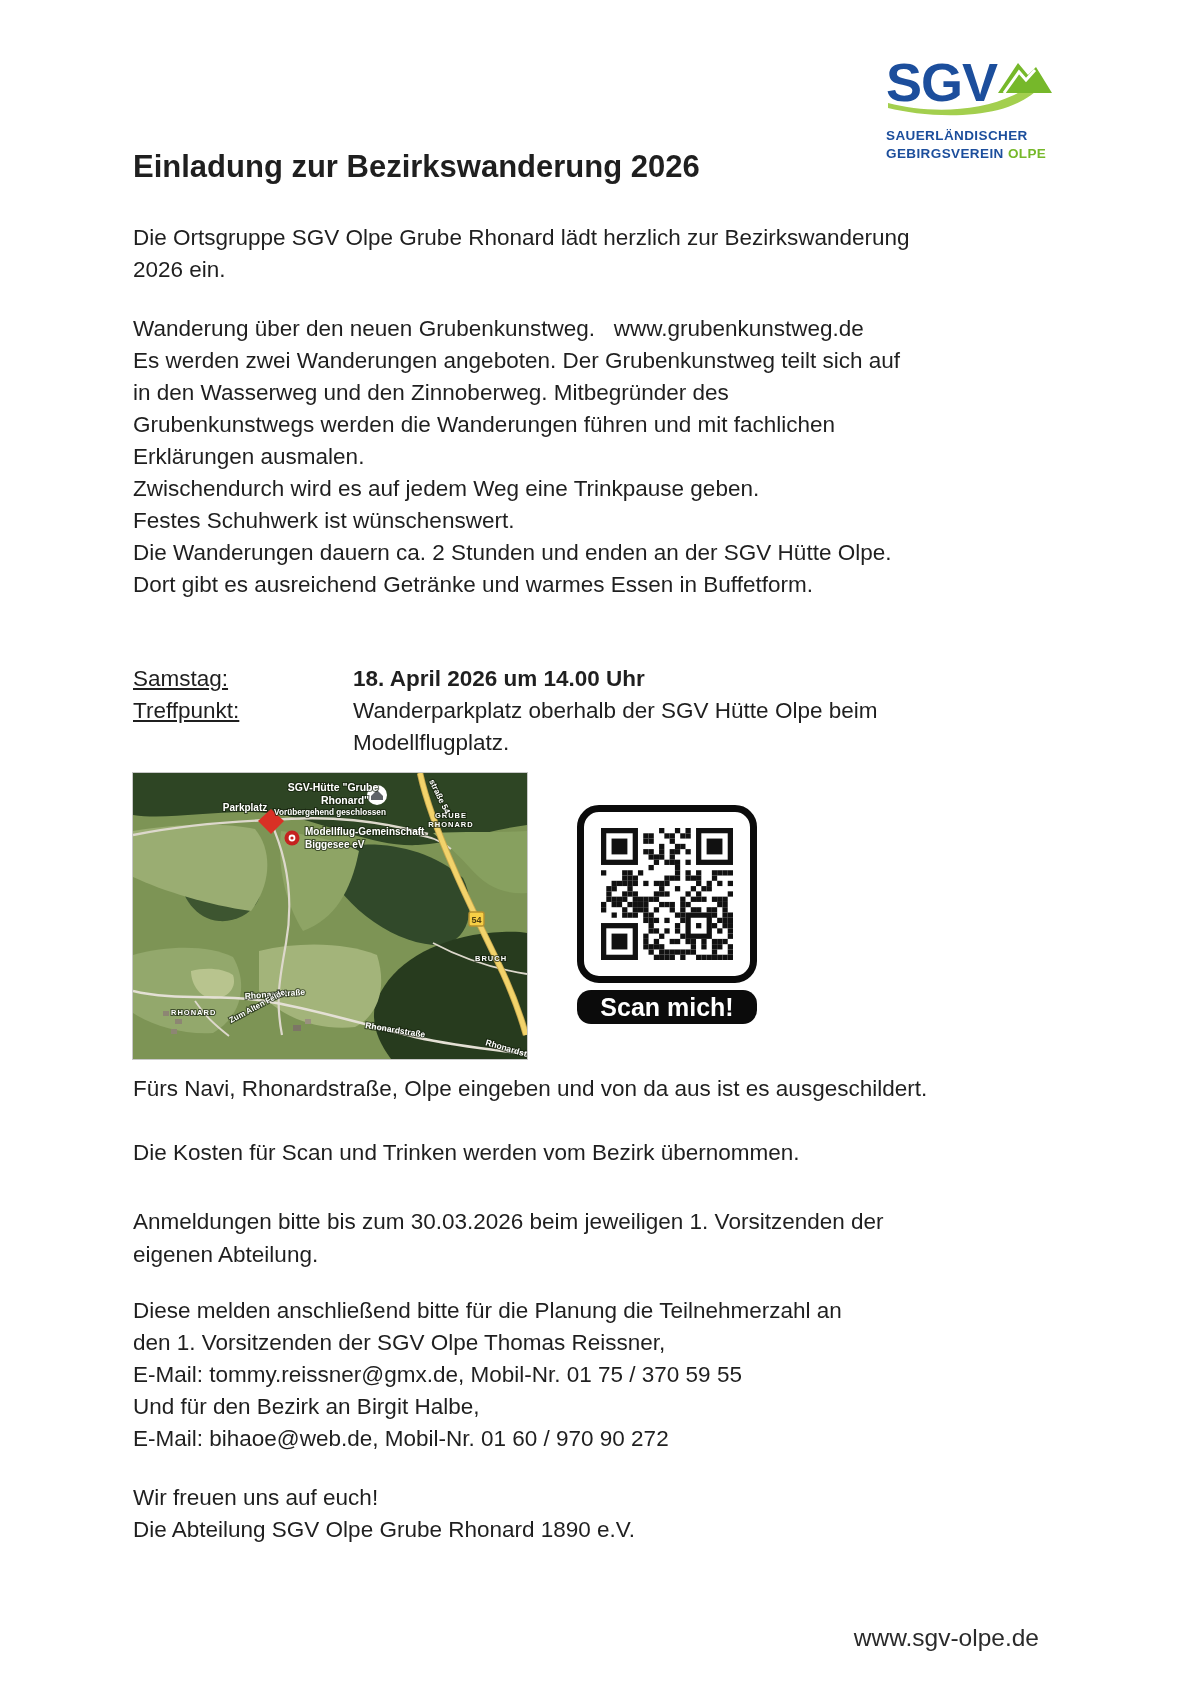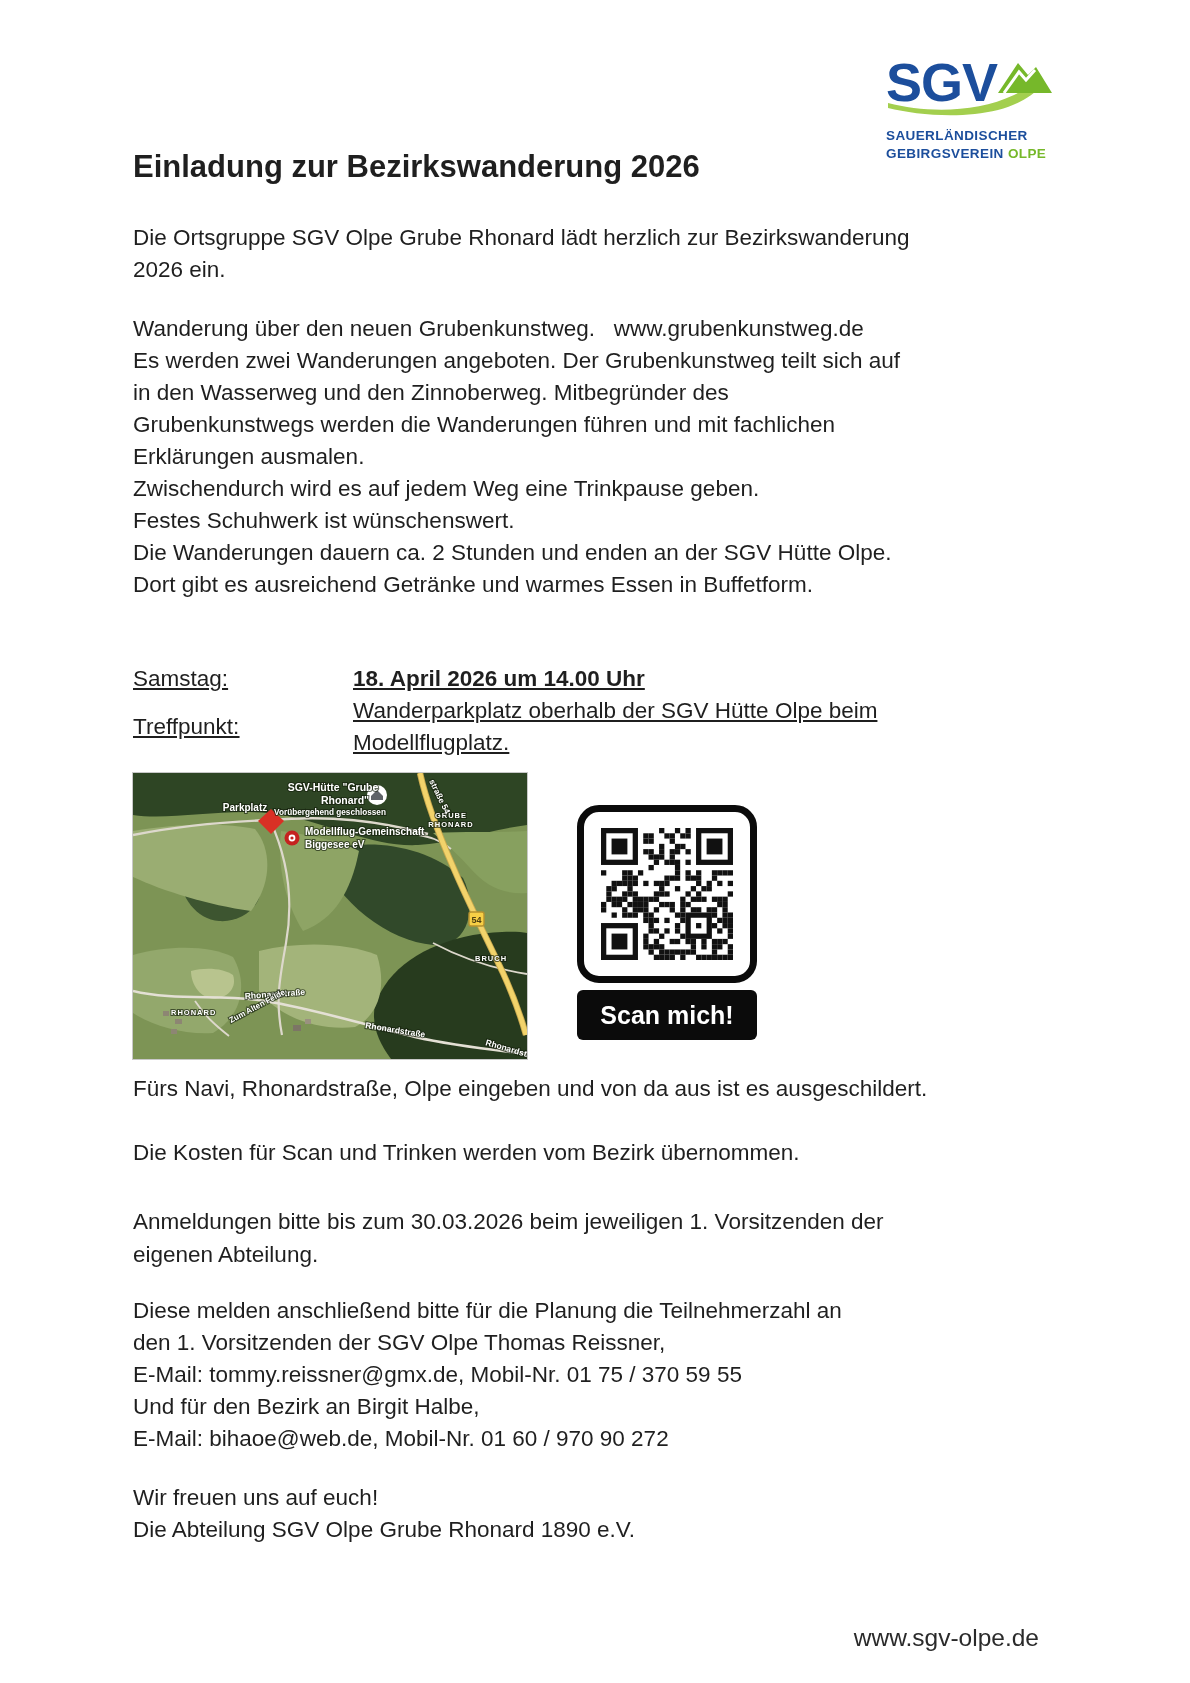--- a/index.html
+++ b/index.html
@@ -21,35 +21,35 @@
   .logo-org{font-weight:bold;font-size:13.5px;line-height:16px;letter-spacing:.4px;color:#1c4e9c;margin-top:2px;}
   .logo-org .green{color:#76b82a;}
   
   .subtitle{font-size:27.5px;line-height:36px;font-weight:400;margin:0;}
   .title{font-size:31px;line-height:42px;font-weight:700;margin:0 0 34px 0;}
   p{margin:0;}
   .intro{margin-bottom:27px;}
   .details{margin-bottom:62px;}
   
   .sched{margin-bottom:14px;}
-  .srow{display:flex;align-items:center;text-decoration:underline;}
+  .srow{display:flex;align-items:flex-start;}
   .srow .lbl{width:220px;flex:0 0 220px;text-decoration:underline;}
   .srow .val{flex:1;}
   .bold{font-weight:700;}
   
   .media-row{display:flex;height:286px;margin-bottom:14px;}
   .map-wrap{width:394px;height:286px;flex:0 0 394px;outline:1px solid #c8c8c8;}
   .map-wrap svg{display:block;}
   .qr-col{margin-left:50px;padding-top:32px;}
   .qr-frame{
     width:166px;height:164px;background:#fff;border:7px solid #0b0b0b;border-radius:22px;
     display:flex;align-items:center;justify-content:center;
   }
   .scan-btn{
-    margin-top:7px;width:180px;height:50px;background:#0b0b0b;border-radius:6px;
+    margin-top:7px;width:180px;height:34px;background:#0b0b0b;border-radius:14px;
     display:flex;align-items:center;justify-content:center;
     color:#fff;font-weight:700;font-size:25px;
   }
   
   .navi{margin-bottom:32px;}
   .costs{margin-bottom:27px;}
   .deadline{font-weight:400;line-height:33px;margin-bottom:24px;margin-top:36px;}
   .contact{margin-bottom:27px;}
   .closing{margin-bottom:0;}
   .footer-url{position:absolute;top:1578px;right:151px;font-size:24.5px;color:#2a2a2a;margin-top:44px;}

